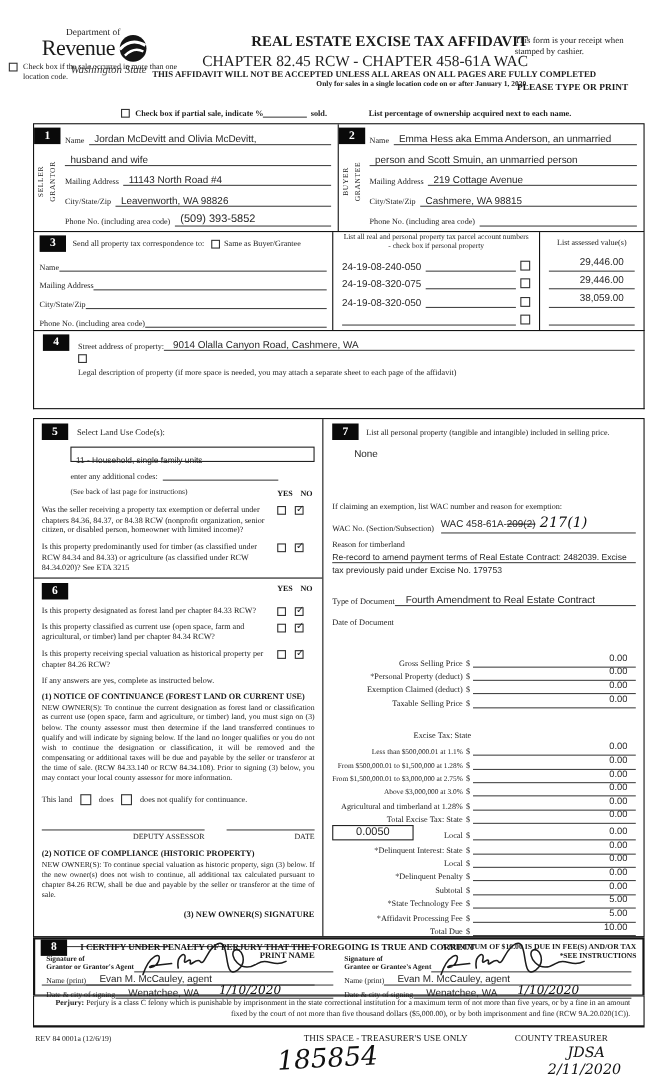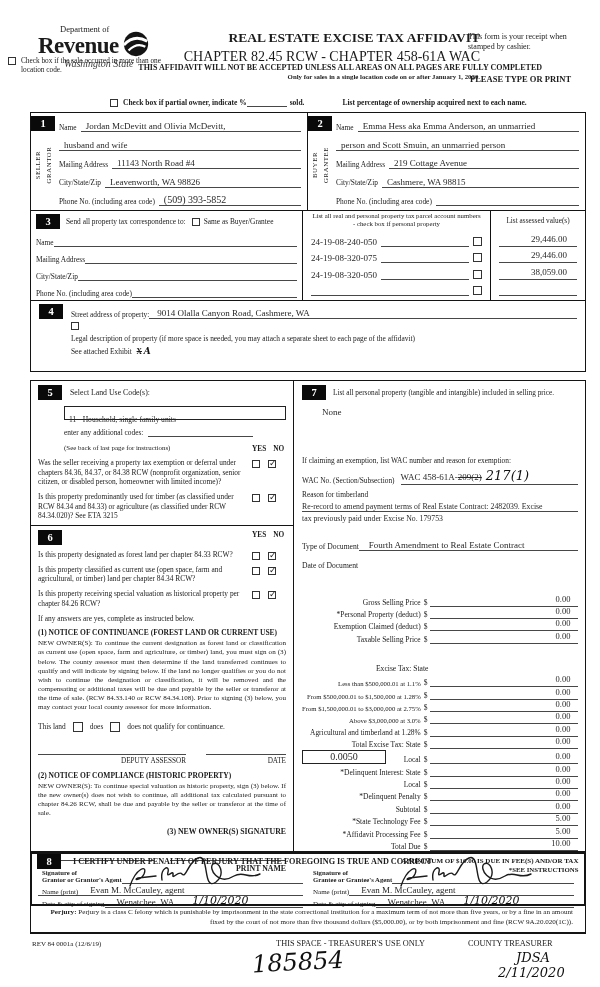--- a/index.html
+++ b/index.html
@@ -2,32 +2,32 @@
 <html><head>
 <meta charset="utf-8">
 <style>
   *{margin:0;padding:0;box-sizing:border-box}
   html,body{background:#fff}
   body{width:600px;height:987px;position:relative;font-family:"Liberation Serif",serif;color:#1b1b1b;overflow:hidden}
   .abs{position:absolute}
   .b{font-weight:bold}
   .ctr{text-align:right}
   .lbl{font-size:7.4px;line-height:1.25}
-  .typed{font-family:Liberation Serif, serif;font-size:9px;color:#282828}
+  .typed{font-family:Liberation Sans, sans-serif;font-size:9px;color:#282828}
   .hand{font-family:"DejaVu Serif",serif;font-style:italic;color:#101010}
   .struck{text-decoration:line-through}
   .numbox{display:inline-block;min-width:24px;height:15px;background:#0a0a0a;color:#fff;font-weight:bold;font-size:10.5px;text-align:center;line-height:15px;flex:none}
   .cb{display:inline-block;width:8px;height:8px;border:1px solid #333;background:#fff;position:relative;flex:none;vertical-align:middle}
   .cb.ck::after{content:"\2713";position:absolute;left:0;top:-3px;font-size:9px;font-family:"DejaVu Sans",sans-serif;color:#222}
   .frow{display:flex;align-items:flex-end}
   .ul{border-bottom:1px solid #474747}
   .fill{flex:1}
   
   .dept1{font-size:8.5px;margin-left:22px}
-  .revenue{font-size:23px;font-weight:bold;letter-spacing:-.5px;line-height:1}
+  .revenue{font-size:20px;font-weight:normal;letter-spacing:-.5px;line-height:1}
   .wastate{font-size:10px;font-style:italic;color:#3a3a3a;margin-left:26px}
   
   .half{width:50%;display:flex;position:relative}
   .sidecol{width:26px;position:relative;flex:none}
   .vlabel{position:absolute;top:54%;left:50%;transform:translate(-50%,-50%) rotate(-90deg);font-size:6.8px;letter-spacing:.6px;white-space:nowrap;line-height:1.6;text-align:center}
   .fields{flex:1;padding:2px 6px 4px 2px;display:flex;flex-direction:column;justify-content:space-between}
   .fields .frow{height:17px}
   .fields .lbl{padding-right:4px;white-space:nowrap}
   .fields .typed{padding-left:5px;white-space:nowrap}
   
@@ -42,21 +42,21 @@
   .prow .cb{width:9px;height:9px;margin-bottom:1px}
   .arow{height:16.2px;display:flex;align-items:flex-end}
   .arow .aline{flex:1;border-bottom:1px solid #474747;text-align:right;padding-right:10px}
   
   .mrow{display:flex;align-items:flex-end;height:12.4px}
   .mlabel{flex:1;text-align:right;font-size:7.5px;white-space:nowrap;padding-right:3px}
   .mrow.small .mlabel{font-size:6.7px}
   .mdollar{font-size:7.5px;padding-right:3px}
   .mline{width:148px;border-bottom:1px solid #474747;text-align:right}
   .mline .typed{font-size:8.5px;padding-right:8px}
-  .ratebox{border:1.5px solid #222;width:84px;text-align:center;font-size:10px;height:14px;line-height:12px;flex:none;margin-right:6px}
+  .ratebox{border:1.5px solid #222;width:74px;text-align:center;font-size:10px;height:14px;line-height:12px;flex:none;margin-right:6px}
   
   .qrow{display:flex;margin-top:5px}
   .qtext{flex:1;font-size:7.4px;line-height:1.3;padding-right:6px}
   .yn{display:flex;gap:8px;align-items:flex-start;padding-top:2px;width:34px;flex:none}
   .ynhead{display:flex;gap:7px;width:34px;flex:none;font-size:7.3px;font-weight:bold}
   .body7{font-size:7.05px;line-height:1.3;text-align:justify;margin-top:2px}
   .sigline{border-bottom:1px solid #474747;flex:1}
   .sig-half{width:50%;padding:0 5px;position:relative}
   .sig-half .frow{align-items:flex-end}
   .slbl{font-size:6.7px;line-height:1.15;font-weight:bold;white-space:nowrap}
@@ -88,21 +88,21 @@
 <div class="abs" style="left:468px;top:32px;width:112px;font-size:8px;line-height:1.3">This form is your receipt when stamped by cashier.</div>
 <div class="abs b" style="left:470px;top:74px;font-size:8.5px">PLEASE TYPE OR PRINT</div>
 
 <div class="abs" style="left:8px;top:56px;width:160px;display:flex;gap:5px">
   <span class="cb" style="margin-top:1px"></span>
   <span style="font-size:7.3px;line-height:1.3">Check box if the sale occurred in more than one location code.</span>
 </div>
 
 <div class="abs frow" style="left:110px;top:98px;width:470px;font-size:7.5px">
   <span class="cb"></span>
-  <span class="b" style="margin-left:5px">Check box if partial owner, indicate %</span>
+  <span class="b" style="margin-left:5px">Check box if partial sale, indicate %</span>
   <span class="ul" style="width:40px"></span>
   <span class="b" style="margin-left:3px">sold.</span>
   <span class="b" style="margin-left:38px">List percentage of ownership acquired next to each name.</span>
 </div>
 
 <div class="abs" style="left:30px;top:112px;width:556px;height:99px;border:1.6px solid #141414;display:flex">
   <div class="half" style="border-right:1.4px solid #141414">
     <div class="sidecol">
       <span class="numbox">1</span>
       <div class="vlabel">
@@ -231,25 +231,20 @@
 <div class="abs" style="left:30px;top:301px;width:556px;height:71px;border:1.6px solid #141414;border-top:none;padding:3px 8px">
   <div class="frow" style="height:15px">
     <span class="numbox">4</span>
     <span class="lbl" style="margin-left:8px">Street address of property:</span>
     <span class="ul fill typed" style="padding-left:8px">9014 Olalla Canyon Road, Cashmere, WA</span>
   </div>
   <div style="display:flex;gap:6px;margin:3px 0 0 32px;align-items:center">
     <span class="cb"></span>
   </div>
   <div class="lbl" style="margin:4px 0 0 32px">Legal description of property (if more space is needed, you may attach a separate sheet to each page of the affidavit)</div>
-  <div style="margin:3px 0 0 32px;font-size:7.4px">
-    <span>See attached Exhibit</span>
-    <span class="b struck" style="margin-left:3px">X</span>
-    <span class="hand b" style="font-size:9px">A</span>
-  </div>
 </div>
 
 <div class="abs" style="left:30px;top:380px;width:556px;height:472px;border:1.6px solid #141414;display:flex">
 
   <div style="width:263px;border-right:1.4px solid #141414;display:flex;flex-direction:column">
     <div style="padding:4px 7px">
       <div class="frow" style="align-items:center">
         <span class="numbox">5</span>
         <span style="font-size:7.8px;margin-left:8px">Select Land Use Code(s):</span>
       </div>

